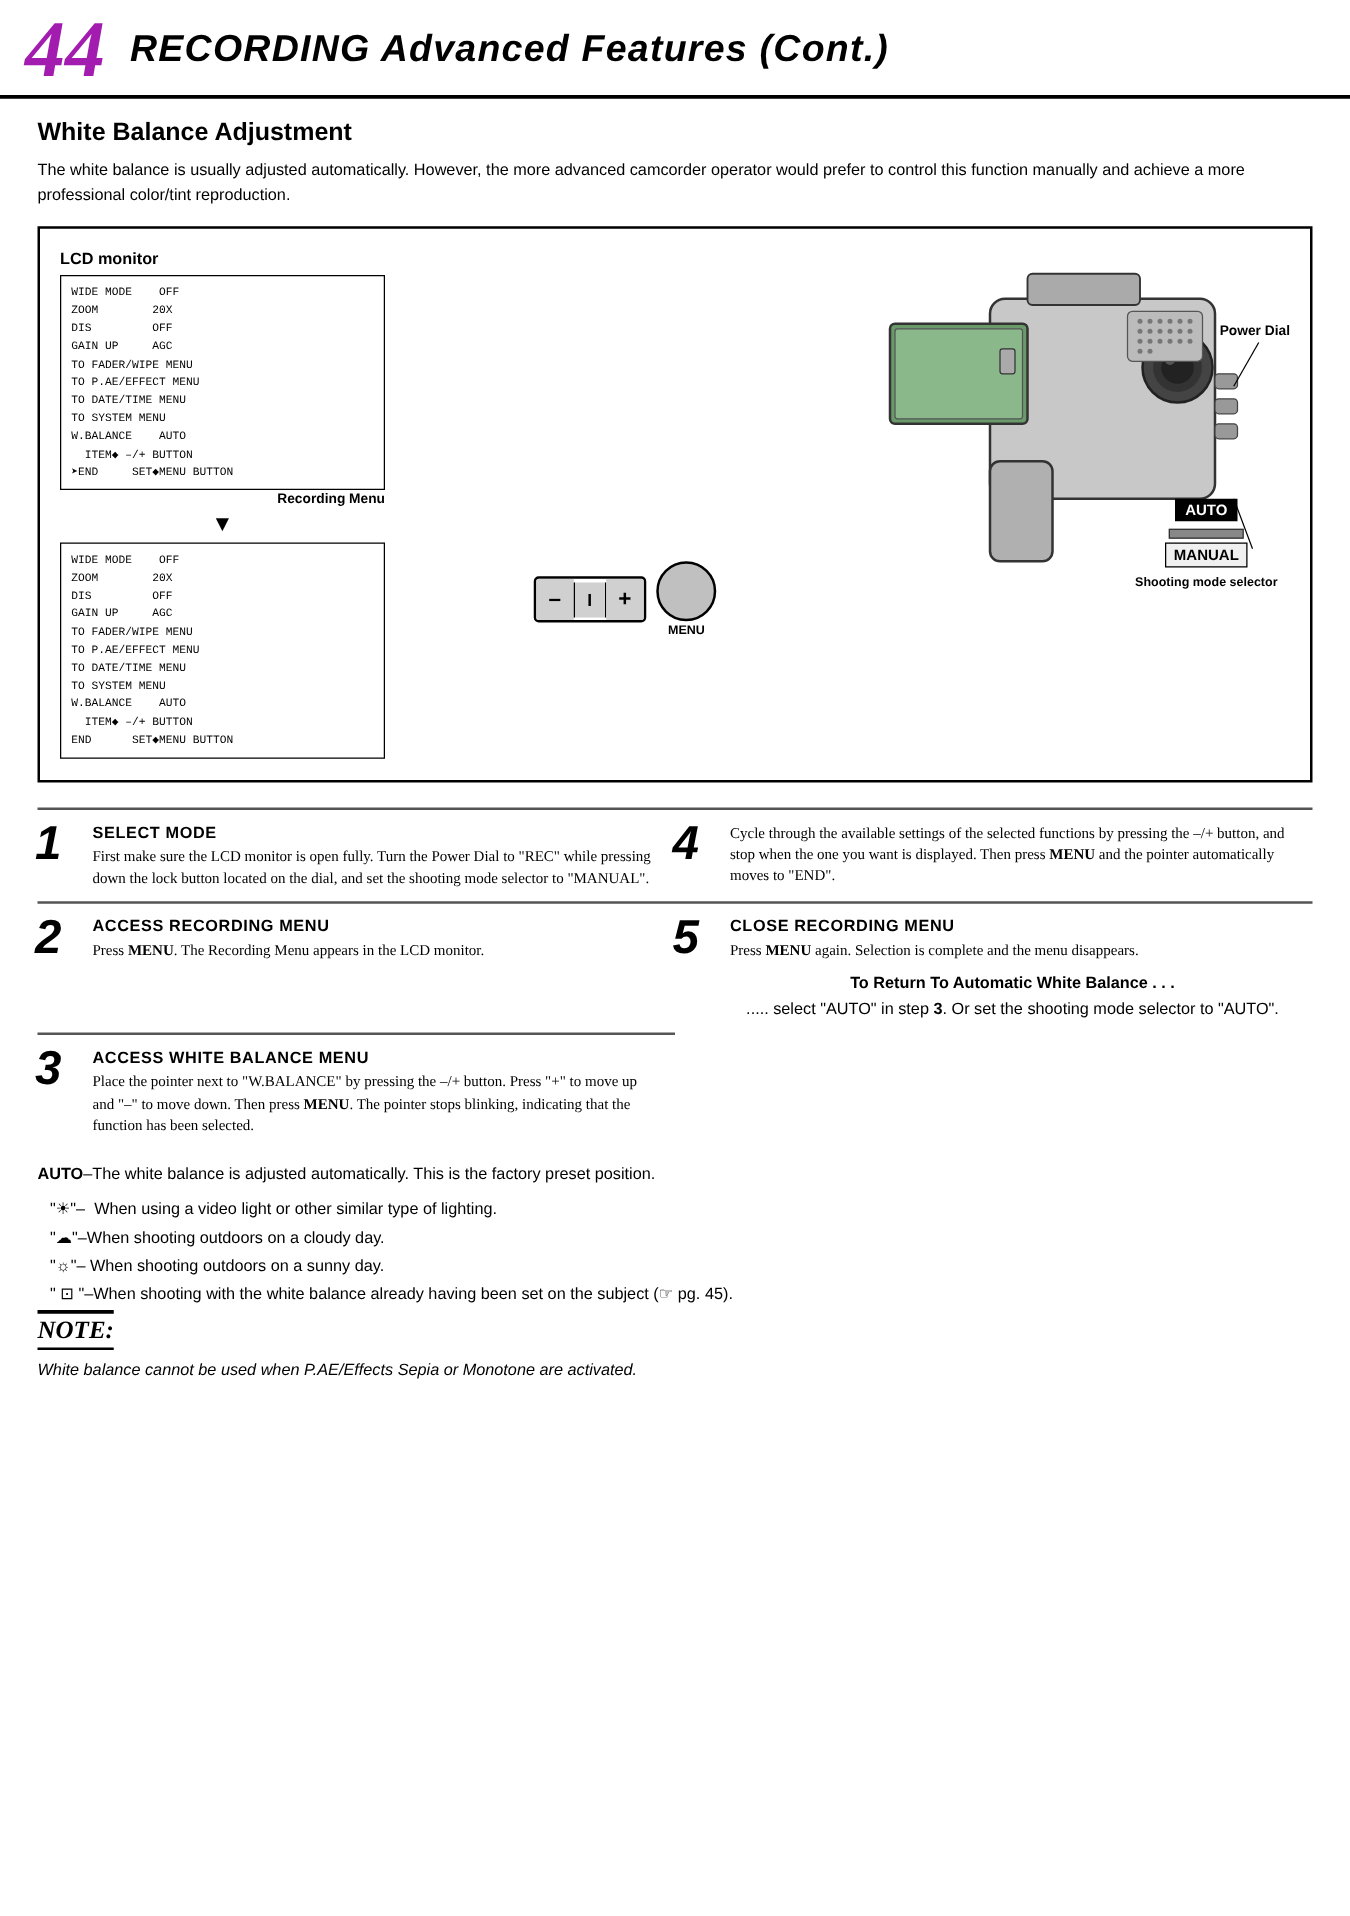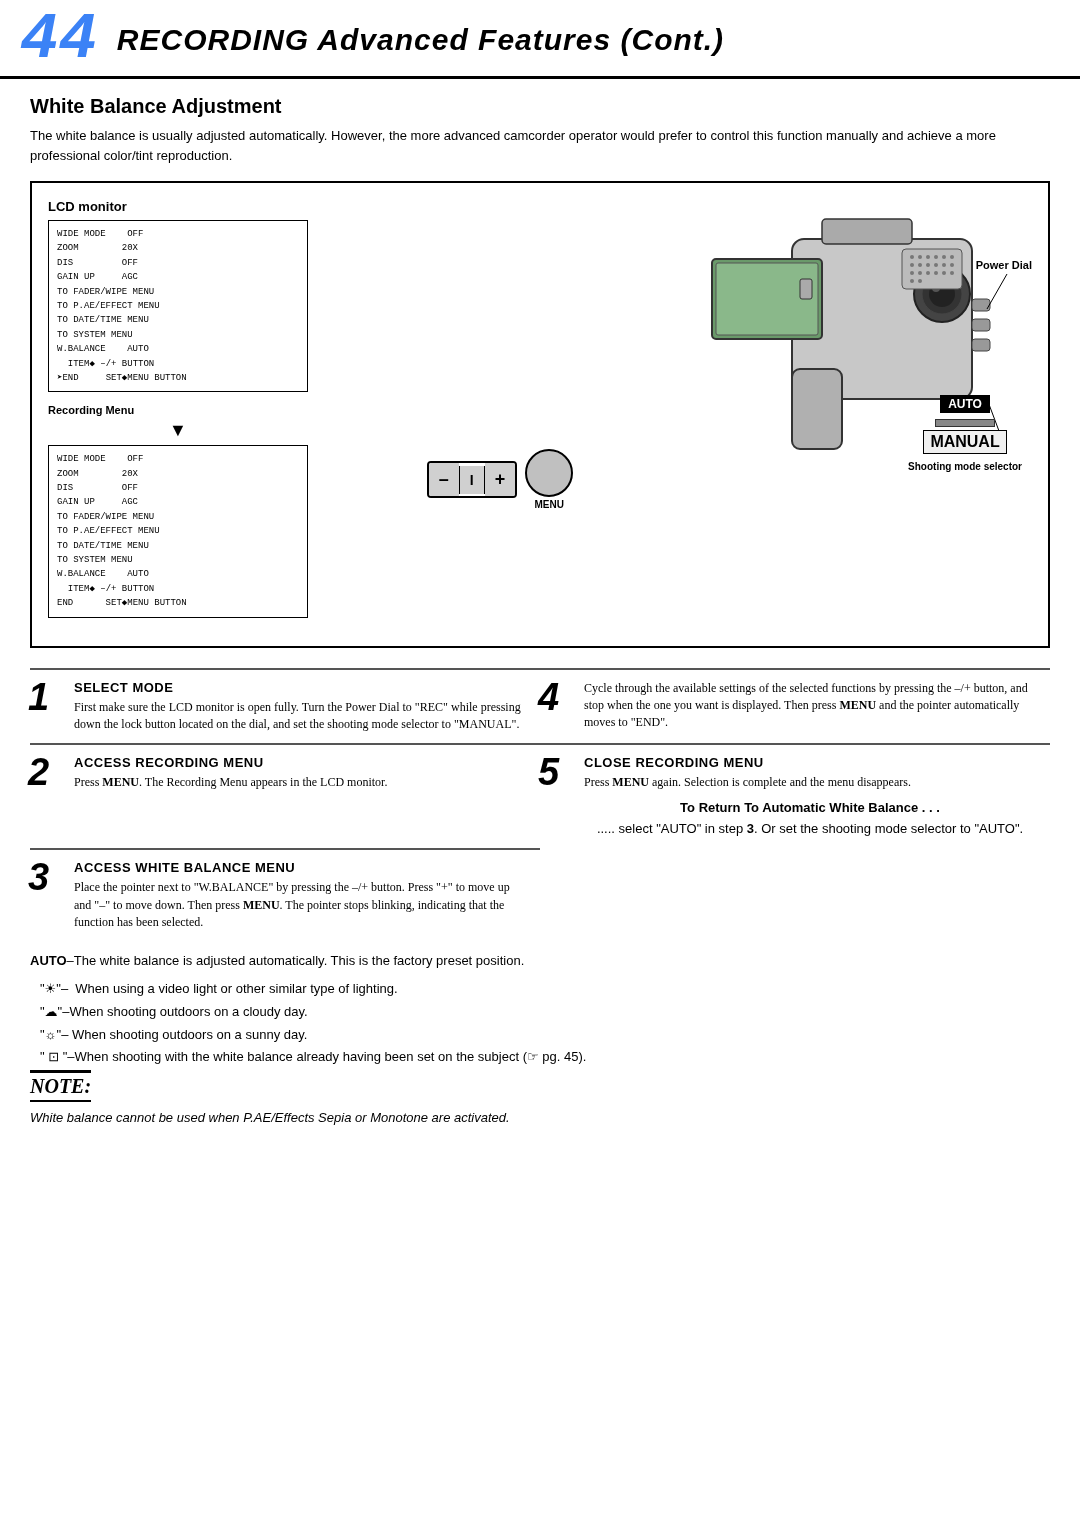--- a/index.html
+++ b/index.html
@@ -17,24 +17,24 @@
       display: flex;
       align-items: center;
       padding: 8px 20px 4px 20px;
       border-bottom: 3px solid #000;
       background: #fff;
     }
     .page-number {
       font-size: 64px;
       font-weight: 900;
       font-style: italic;
-      color: #3b82f6;
+      color: #a21caf;
       line-height: 1;
       margin-right: 20px;
-      font-family: Liberation Mono, monospace;
+      font-family: Liberation Serif, serif;
     }
     .page-title {
       font-size: 30px;
       font-weight: 900;
       font-style: italic;
       color: #000;
       letter-spacing: 1px;
     }
     .page-title .recording {
       font-style: italic;
@@ -80,33 +80,33 @@
       text-align: left;
     }
 
     .menu-box {
       border: 1px solid #000;
       padding: 6px 8px;
       font-size: 9px;
       line-height: 1.6;
       font-family: 'Courier New', monospace;
       background: #fff;
-      margin-bottom: 12px;
+      margin-bottom: 1px;
     }
 
     .menu-arrow {
       text-align: center;
       font-size: 18px;
       margin: 4px 0;
     }
 
     .recording-menu-label {
       font-size: 11px;
       font-weight: 700;
-      text-align: left;
+      text-align: right;
       margin-bottom: 4px;
     }
 
     .diagram-center {
       flex: 1;
       display: flex;
       flex-direction: column;
       align-items: center;
       justify-content: flex-end;
       padding-top: 40px;
@@ -241,21 +241,21 @@
       font-size: 12px;
       font-weight: 900;
       display: inline-block;
       margin-bottom: 3px;
     }
 
     .manual-selector {
       background: #f0f0f0;
       border: 1px solid #000;
       padding: 2px 6px;
-      font-size: 16px;
+      font-size: 12px;
       font-weight: 900;
       display: inline-block;
     }
 
     .controls-area {
       display: flex;
       align-items: center;
       justify-content: center;
       gap: 8px;
       margin-top: 10px;

